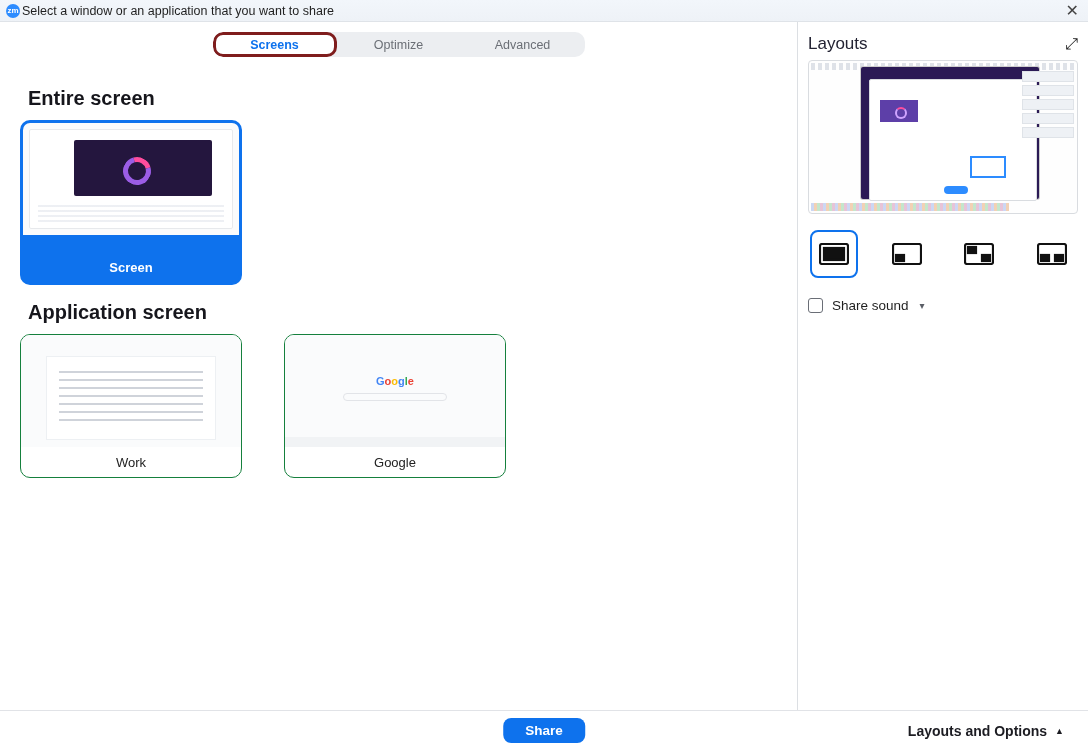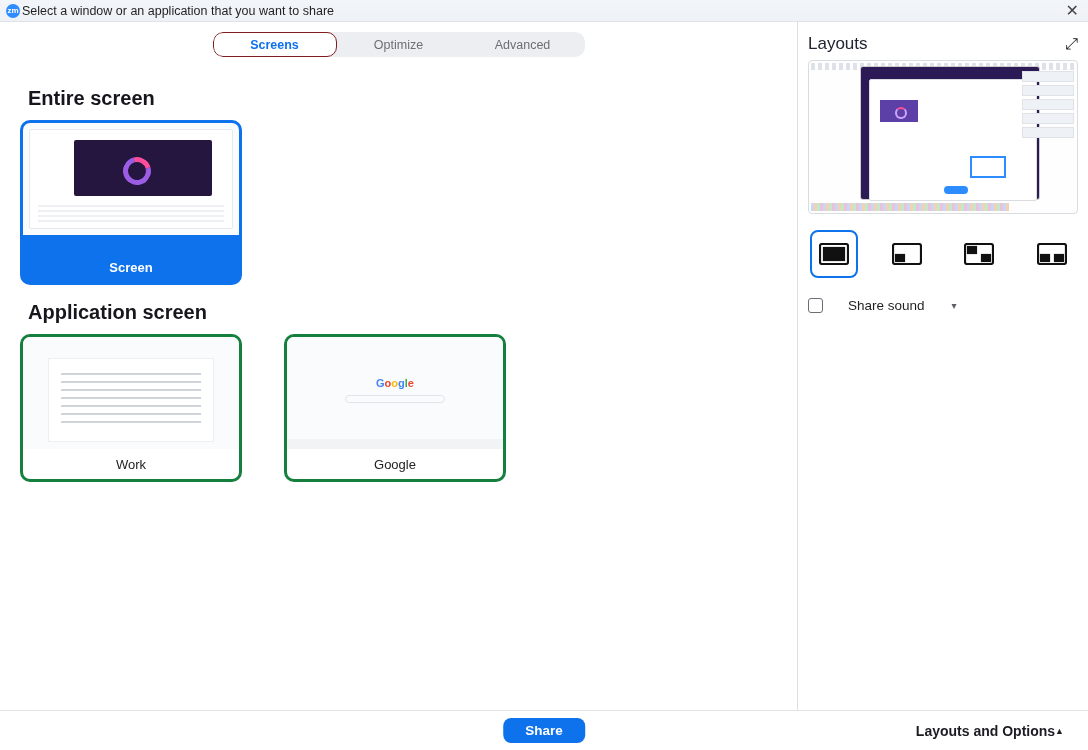--- a/index.html
+++ b/index.html
@@ -71,21 +71,21 @@
   .seg .tab {
     width: 124px;
     display: flex; align-items: center; justify-content: center;
     font-size: 12.5px; color: #6b6f76;
     cursor: pointer;
   }
   .seg .tab.active {
     background: #fff;
     color: #0e72ed;
     font-weight: 600;
-    border: 1px solid #7f1d1d;
+    border: 3px solid #7f1d1d;
     border-radius: 10px;
   }
 
   
   .content {
     flex: 1;
     padding: 4px 20px 20px 20px;
     overflow: auto;
   }
   .sect-head {
@@ -95,21 +95,21 @@
   .cards {
     display: flex;
     gap: 42px;
     flex-wrap: wrap;
   }
   .card {
     width: 222px;
     border-radius: 10px;
     overflow: hidden;
     cursor: pointer;
-    border: 3px solid #15803d;
+    border: 1px solid #15803d;
   }
   .card.selected {
     border: 3px solid #0e72ed;
     background: #0e72ed;
   }
   .card .thumb {
     width: 100%;
     height: 112px;
     background: #fafbfc;
     position: relative;
@@ -234,21 +234,21 @@
     width: 48px; height: 48px; border-radius: 8px;
     display:flex; align-items:center; justify-content:center;
     cursor:pointer;
   }
   .licon.active { border: 2px solid #0e72ed; }
   .licon svg rect { fill:#fff; stroke:#111; stroke-width:2.2; }
   .licon svg .scr { fill:#111; }
 
   .opts-head { font-size: 16px; font-weight: 700; margin-bottom: 10px; }
   .opt-row {
-    display:flex; align-items:center; gap:25px; padding: 4px 0; font-size: 13.5px; color:#1f1f1f;
+    display:flex; align-items:center; gap:9px; padding: 4px 0; font-size: 13.5px; color:#1f1f1f;
   }
   .chk {
     width:15px; height:15px; border:1.5px solid #6a6e76; border-radius:3px; cursor:pointer;
   }
   .caret { font-size:10px; color:#5a5e66; margin-left:2px; }
   .q {
     width:15px; height:15px; border:1.3px solid #6a6e76; border-radius:50%;
     display:flex; align-items:center; justify-content:center; font-size:10px; color:#6a6e76;
     margin-left:3px;
   }
@@ -263,21 +263,21 @@
   }
   .share-btn {
     position: absolute; left: 50%; transform: translateX(-50%);
     background:#0e72ed; color:#fff; font-weight:600; font-size:13.5px;
     border:none; border-radius:8px; padding: 5px 22px;
     cursor:pointer;
   }
   .layouts-toggle {
     margin-left: auto; margin-right: 24px;
     font-size: 14px; font-weight:700; color:#1c1c22;
-    display:flex; align-items:center; 
+    display:flex; align-items:center; gap:8px;
     cursor:pointer;
     text-align:center;
   }
   .layouts-toggle .tri { font-size: 9px; }
 
 </style>
 </head>
 <body>
 
 <div class="titlebar">

